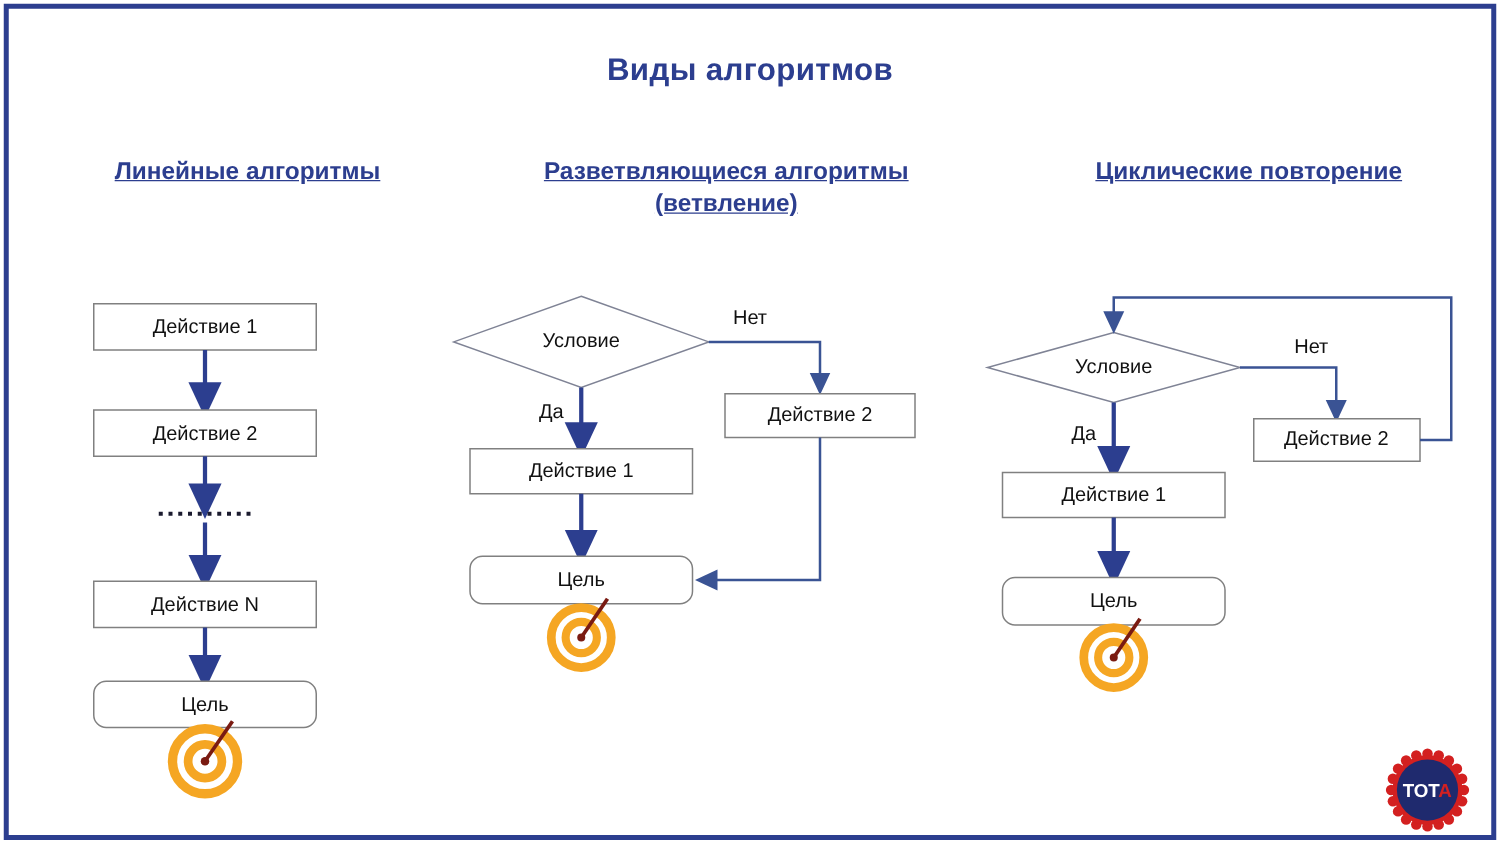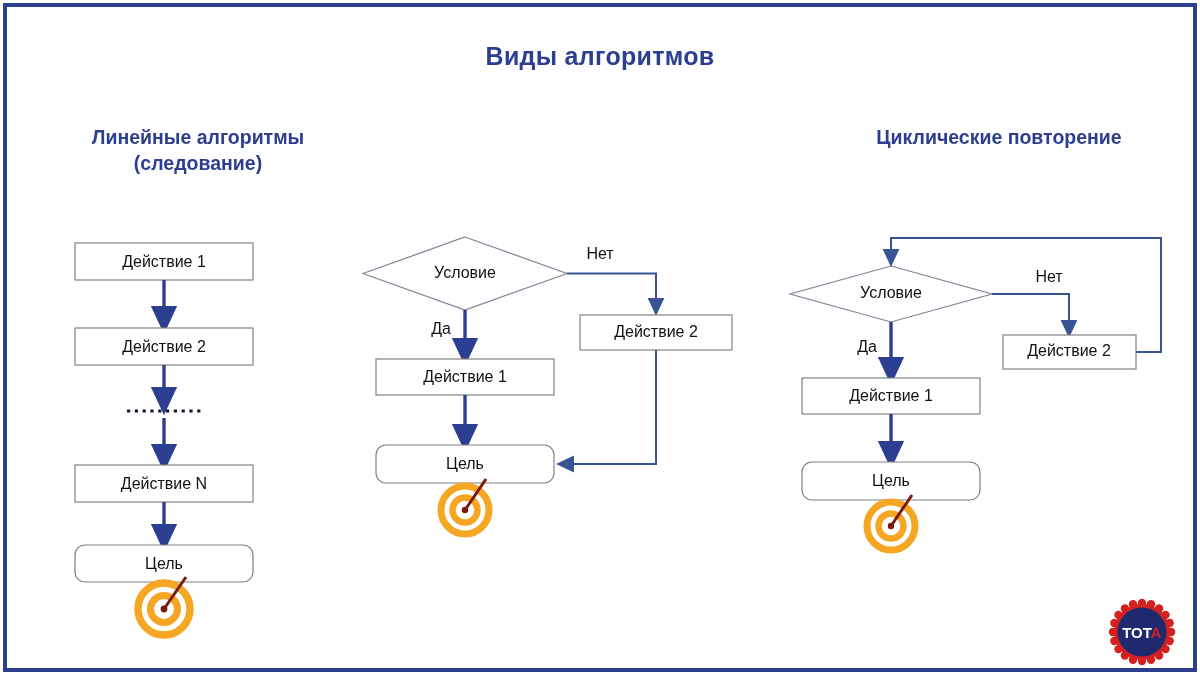--- a/index.html
+++ b/index.html
@@ -32,20 +32,21 @@
     color:#2c3e8f;
     letter-spacing:.3px;
   }
   .col-head{
     position:absolute;
     text-align:center;
     font-size:19.5px;
     font-weight:bold;
     color:#2c3e8f;
     line-height:26px;
+    text-decoration:underline;
   }
   #head0{left:40px;top:124px;width:316px;}
   #head1{left:388px;top:124px;width:386px;}
   #head2{left:818px;top:124px;width:362px;}
 
   svg#diagram{
     position:absolute;left:0;top:0;
     width:1200px;height:675px;
   }
   .node-text{
@@ -80,21 +81,24 @@
 <body>
 
 <div id="slide">
 
   <div id="frame"></div>
 
   <div id="title">Виды алгоритмов</div>
 
   <div class="col-head" id="head0">
     <div>Линейные алгоритмы</div>
-    <div>(следование)</div>
+  </div>
+  <div class="col-head" id="head1">
+    <div>Разветвляющиеся алгоритмы</div>
+    <div>(ветвление)</div>
   </div>
   <div class="col-head" id="head2">
     <div>Циклические повторение</div>
   </div>
 
   <svg id="diagram" viewBox="0 0 1200 675">
     <defs>
       <marker id="arrThick" markerWidth="9" markerHeight="9" refX="4.2" refY="4.5" orient="auto" markerUnits="strokeWidth">
         <path d="M0,0.6 L8.4,4.5 L0,8.4 z" fill="#2c3e8f"></path>
       </marker>

